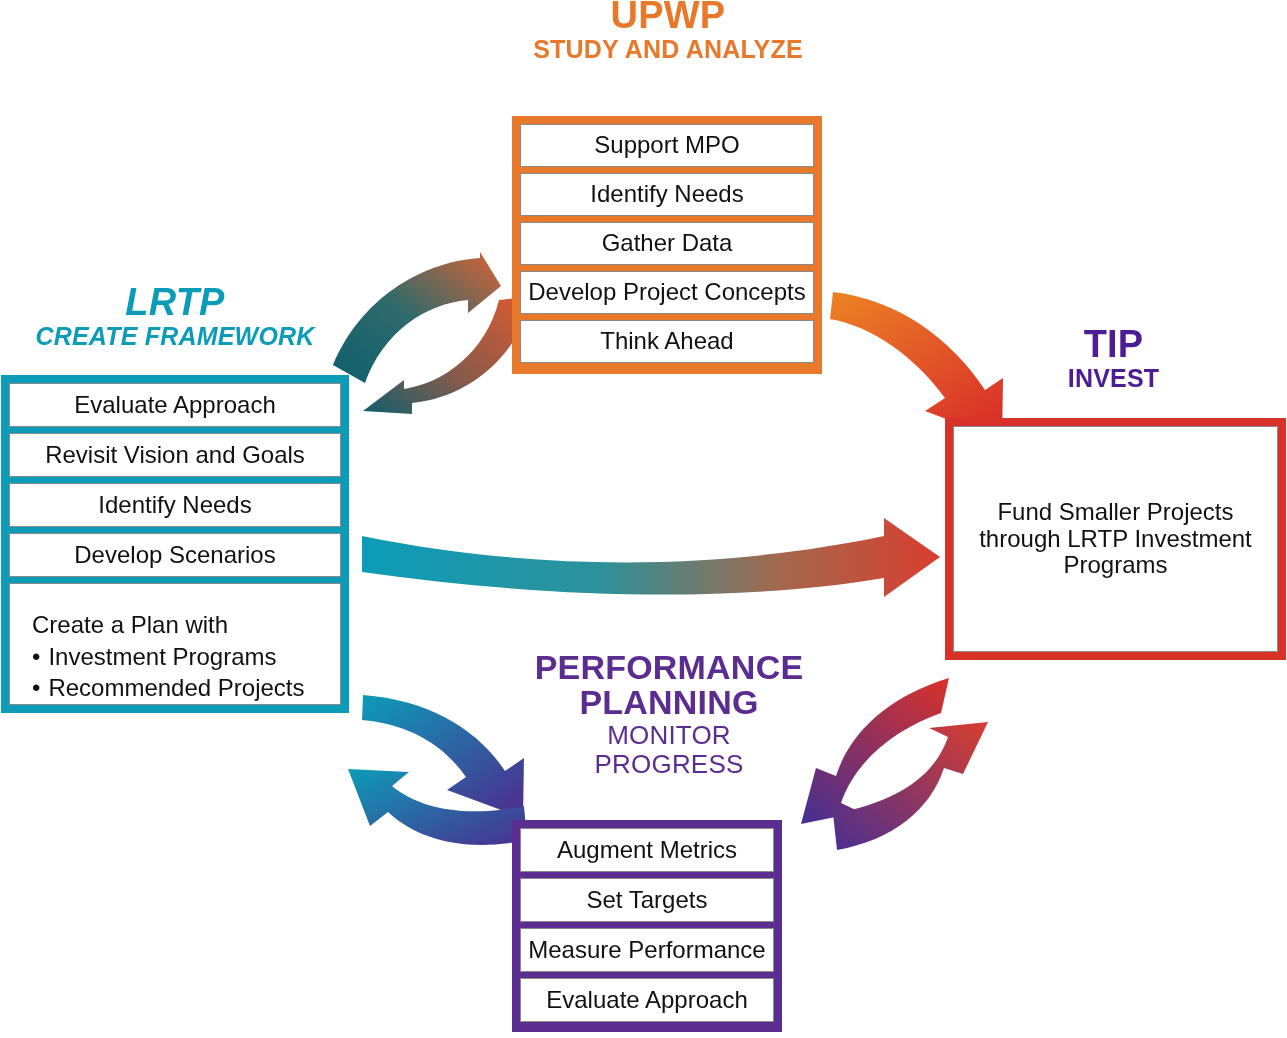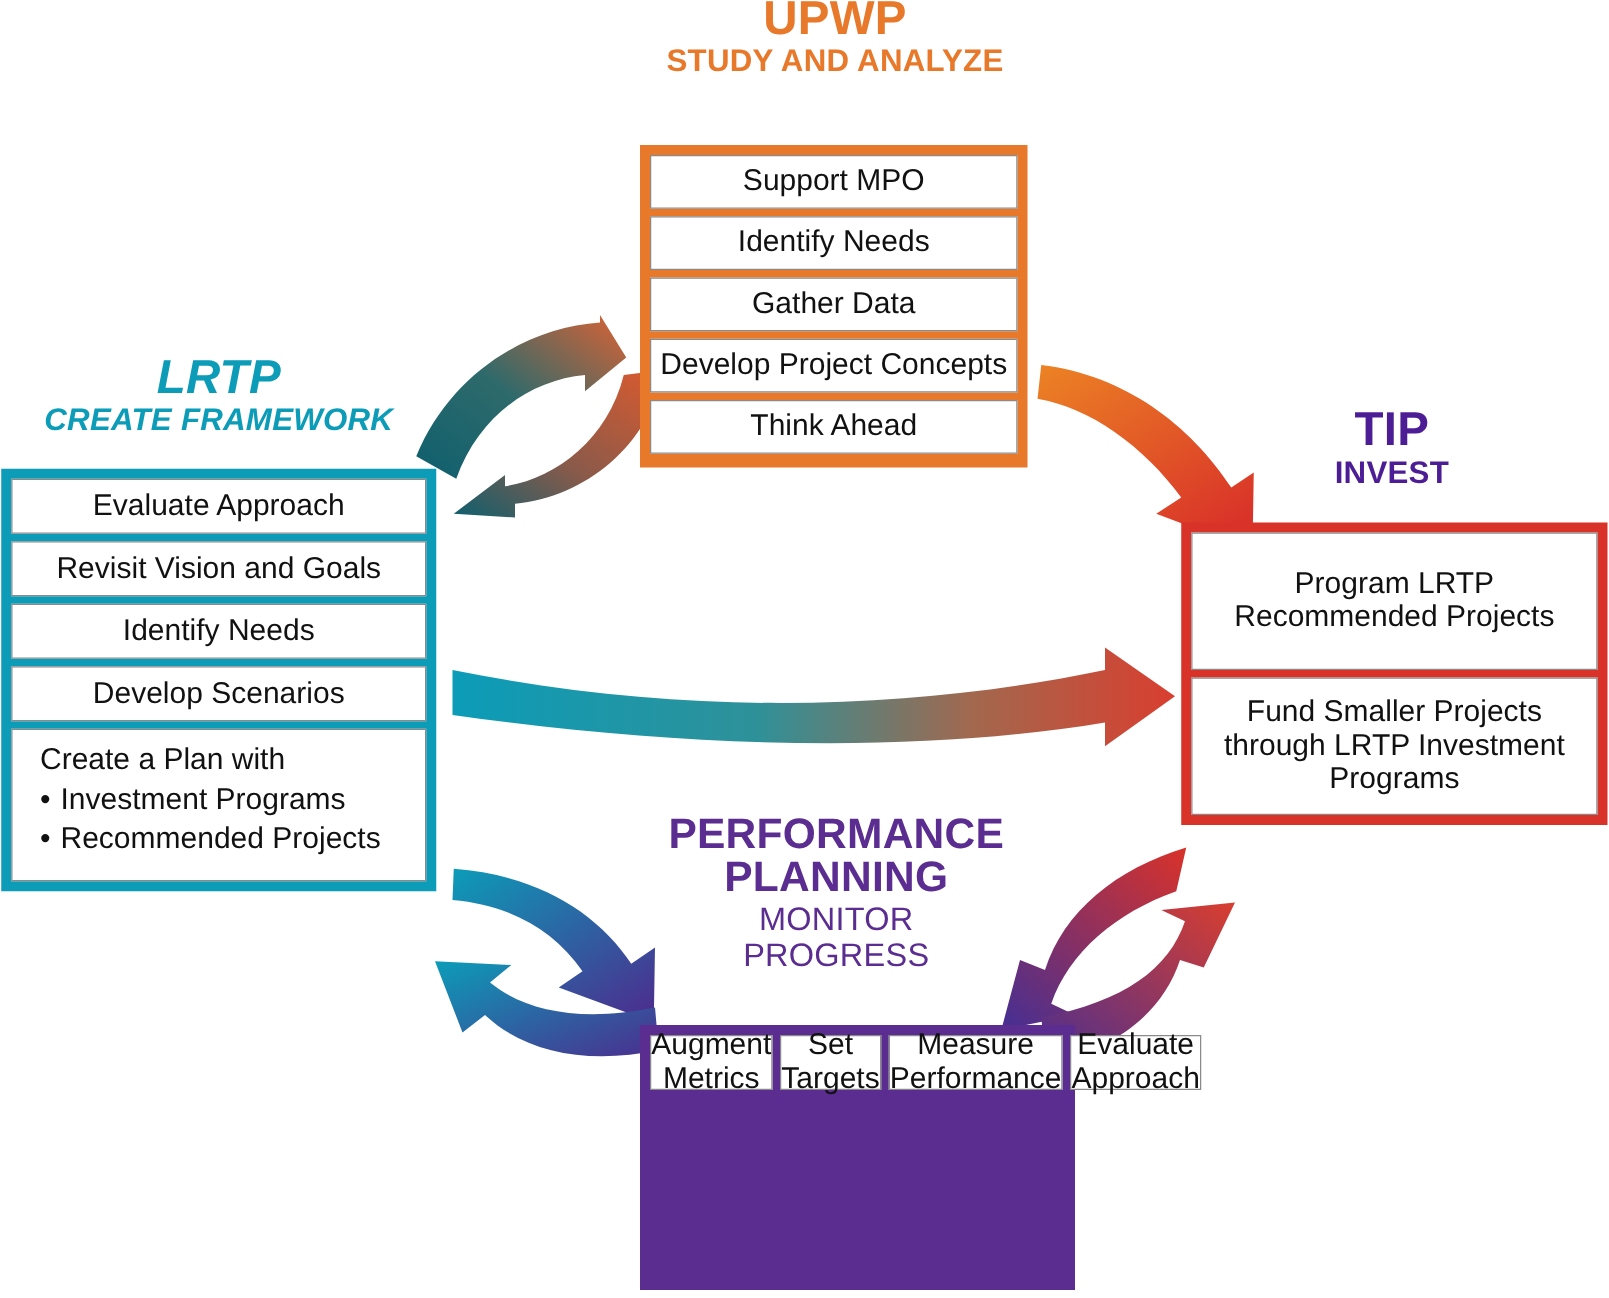--- a/index.html
+++ b/index.html
@@ -31,33 +31,33 @@
 
   
   #upwp-box{left:512px;top:88px;width:310px;height:258px;background:#E8782A;
             padding:8px;display:flex;flex-direction:column;gap:6px;margin-top:28px;}
   #upwp-box .row{height:43px;}
 
   
   #lrtp-box{left:1px;top:375px;width:348px;height:338px;background:#0C9CB8;
             padding:8px;display:flex;flex-direction:column;gap:6px;}
   #lrtp-box .row{height:44px;}
-  #lrtp-box .row.plan{height:auto;flex:1;align-items:flex-start;padding-top:8px;padding-left:22px;}
+  #lrtp-box .row.plan{height:auto;flex:1;align-items:flex-end;padding-top:24px;padding-left:22px;}
   .planlist{margin:0;padding:0;list-style:none;}
   .planlist li{white-space:nowrap;line-height:1.32;}
   .planlist li.b:before{content:"\2022";margin-right:8px;}
 
   
   #tip-box{left:945px;top:418px;width:341px;height:242px;background:#D93229;
            padding:8px;display:flex;flex-direction:column;gap:6px;}
   #tip-box .row{flex:1;}
 
   
-  #pp-box{left:512px;top:820px;width:348px;height:212px;background:#5B2D91;
-          padding:8px;display:flex;flex-direction:row;gap:6px;}
+  #pp-box{left:512px;top:820px;width:270px;height:212px;background:#5B2D91;
+          padding:8px;display:flex;flex-direction:column;gap:6px;}
   #pp-box .row{height:44px;}
 </style>
 </head>
 <body>
 
 <div class="stage">
 
   <svg class="arrows" viewBox="0 0 1287 1038">
     <defs>
       <linearGradient id="g-lrtp-upwp" x1="0" y1="1" x2="1" y2="0">
@@ -167,21 +167,20 @@
         <li class="b">Recommended Projects</li>
       </ul>
     </div>
   </div>
 
   <div class="hd" id="tip-head">
     <span class="t1">TIP</span>
     <span class="t2">INVEST</span>
   </div>
   <div class="group" id="tip-box">
-    <div class="row">Program LRTP Recommended Projects</div>
     <div class="row">Fund Smaller Projects through LRTP Investment Programs</div>
   </div>
 
   <div class="hd" id="pp-head">
     <span class="t1">PERFORMANCE</span>
     <span class="t1">PLANNING</span>
     <span class="t3">MONITOR</span>
     <span class="t3">PROGRESS</span>
   </div>
   <div class="group" id="pp-box">

